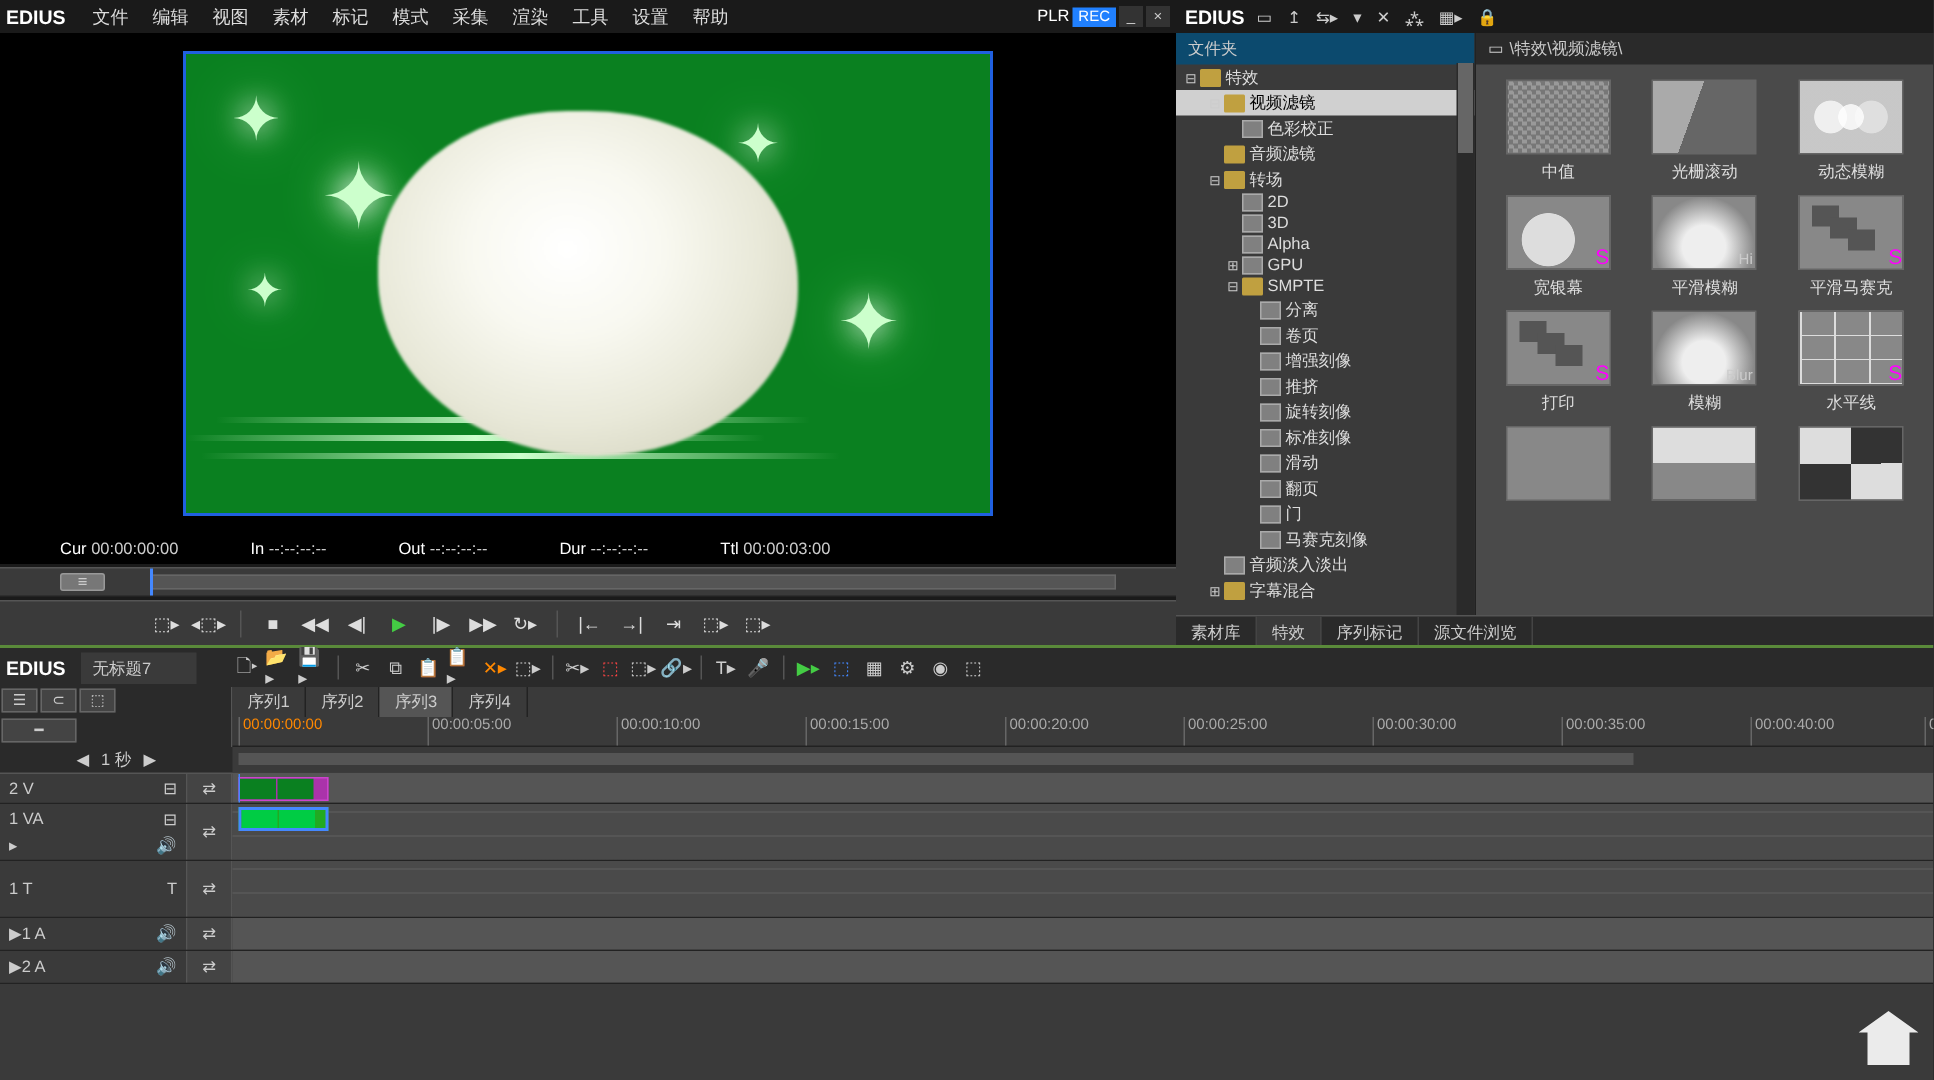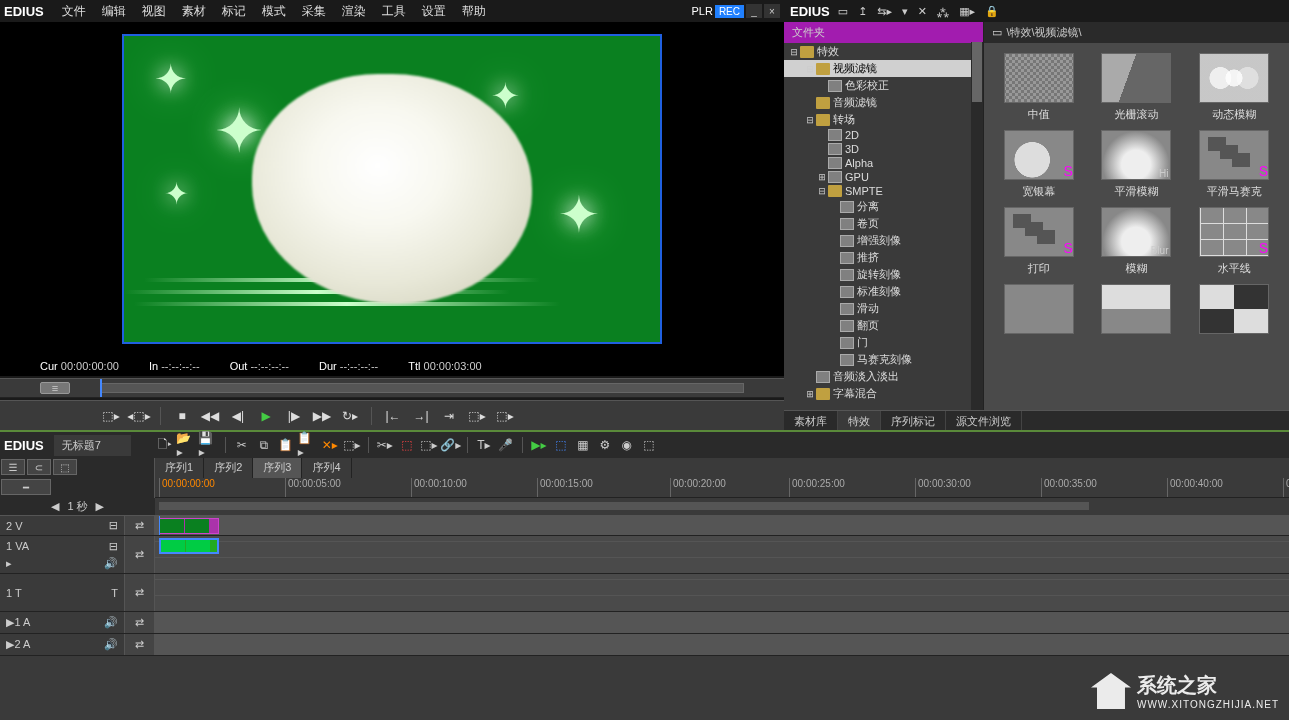--- a/index.html
+++ b/index.html
@@ -12,35 +12,35 @@
 .menubar .menu-item { color: #ddd; padding: 2px 6px; cursor: pointer; font-size: 12px; }
 .menubar .right { margin-left: auto; display: flex; align-items: center; gap: 2px; padding-left: 28px; }
 .menubar .plr { color: #fff; font-size: 11px; }
 .menubar .rec { background: #2080ff; color: #fff; padding: 1px 4px; font-size: 10px; }
 .win-btn { width: 16px; height: 14px; background: #333; display: inline-flex; align-items: center; justify-content: center; cursor: pointer; color: #ccc; font-size: 10px; }
 .preview-area { flex: 1; display: flex; align-items: center; justify-content: center; background: #000; }
 .preview-frame { width: 540px; height: 310px; border: 2px solid #2060e0; background: #0a8020; position: relative; overflow: hidden; }
 .flower { position: absolute; left: 50%; top: 50%; transform: translate(-50%, -50%); width: 280px; height: 230px; background: radial-gradient(ellipse at 45% 40%, #fff 0%, #f8f8f0 30%, #e8e8d8 60%, #c8c8b0 100%); border-radius: 45% 50% 48% 52%; filter: blur(1px); }
 .sparkle { position: absolute; color: #cfc; font-size: 40px; text-shadow: 0 0 20px #fff, 0 0 40px #8f8; }
 .streak { position: absolute; height: 4px; background: linear-gradient(90deg, transparent, #cfc, transparent); }
-.timecode-bar { height: 20px; background: #000; display: flex; align-items: center; padding: 0 40px; gap: 30px; color: #ccc; font-size: 11px; }
+.timecode-bar { height: 20px; background: #000; display: flex; align-items: center; padding: 0 40px; gap: 48px; color: #ccc; font-size: 11px; }
 .timecode-bar span b { color: #fff; font-weight: normal; }
 .scrubber { height: 20px; background: #3a3a3a; border-top: 1px solid #555; border-bottom: 1px solid #222; position: relative; margin: 2px 0; }
 .scrubber-track { position: absolute; left: 100px; right: 40px; top: 4px; height: 10px; background: #555; border: 1px solid #666; }
 .scrubber-thumb { position: absolute; left: 40px; top: 3px; width: 30px; height: 12px; background: #777; border: 1px solid #999; border-radius: 2px; display: flex; align-items: center; justify-content: center; }
 .transport { height: 30px; background: #3a3a3a; display: flex; align-items: center; gap: 6px; padding: 0 100px; border-top: 1px solid #555; }
 .tbtn { width: 22px; height: 20px; display: inline-flex; align-items: center; justify-content: center; color: #ddd; cursor: pointer; font-size: 12px; }
 .tbtn.play { color: #4c4; }
 .tsep { width: 1px; height: 18px; background: #555; margin: 0 4px; }
 .fx-header { height: 22px; background: #1a1a1a; display: flex; align-items: center; padding: 0 6px; gap: 6px; }
 .fx-header .logo { color: #fff; font-weight: bold; font-size: 13px; }
 .fx-header .icon { color: #ccc; cursor: pointer; padding: 2px; }
 .fx-body { flex: 1; display: flex; overflow: hidden; }
 .fx-tree { width: 200px; background: #3a3a3a; border-right: 1px solid #222; overflow-y: auto; position: relative; }
-.fx-tree-title { background: #a21caf; padding: 3px 8px; font-size: 11px; }
+.fx-tree-title { background: #0c4a6e; padding: 3px 8px; font-size: 11px; }
 .tree-node { display: flex; align-items: center; padding: 1px 0; cursor: pointer; font-size: 11px; color: #ddd; white-space: nowrap; }
 .tree-node .exp { width: 12px; text-align: center; color: #ccc; font-size: 9px; }
 .tree-node .ficon { width: 14px; height: 12px; margin-right: 3px; display: inline-block; }
 .tree-node.selected { background: #d0d0d0; color: #000; }
 .folder-icon { background: #c0a040; border-radius: 1px; }
 .fx-icon { background: #808080; border: 1px solid #aaa; }
 .fx-grid { flex: 1; background: #4a4a4a; overflow-y: auto; padding: 4px; }
 .fx-grid-title { background: #2a2a2a; padding: 3px 8px; font-size: 11px; margin: -4px -4px 4px -4px; display: flex; align-items: center; gap: 4px; }
 .fx-items { display: grid; grid-template-columns: repeat(3, 1fr); gap: 8px; padding: 6px; }
 .fx-item { display: flex; flex-direction: column; align-items: center; gap: 4px; cursor: pointer; }
@@ -484,17 +484,13 @@
           <span class="ticon">🔊</span>
         </div>
       <div class="track-patch">⇄</div>
       <div class="track-body"></div>
     </div>
   </div>
 </div>
 
 <div class="watermark">
   <div class="house"></div>
-  <div>
-    <div style="font-size:20px;font-weight:bold">系统之家</div>
-    <div style="font-size:10px;letter-spacing:1px">WWW.XITONGZHIJIA.NET</div>
-  </div>
 </div>
 
 </body></html>

